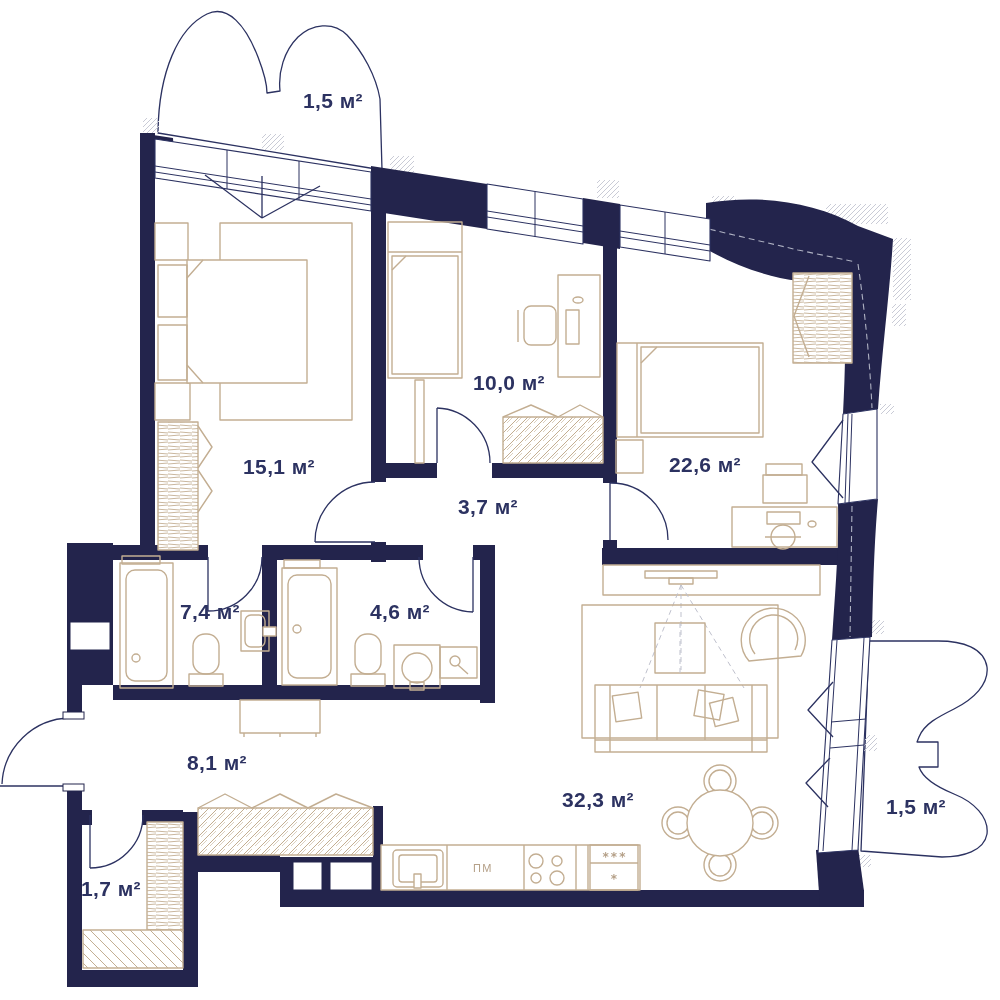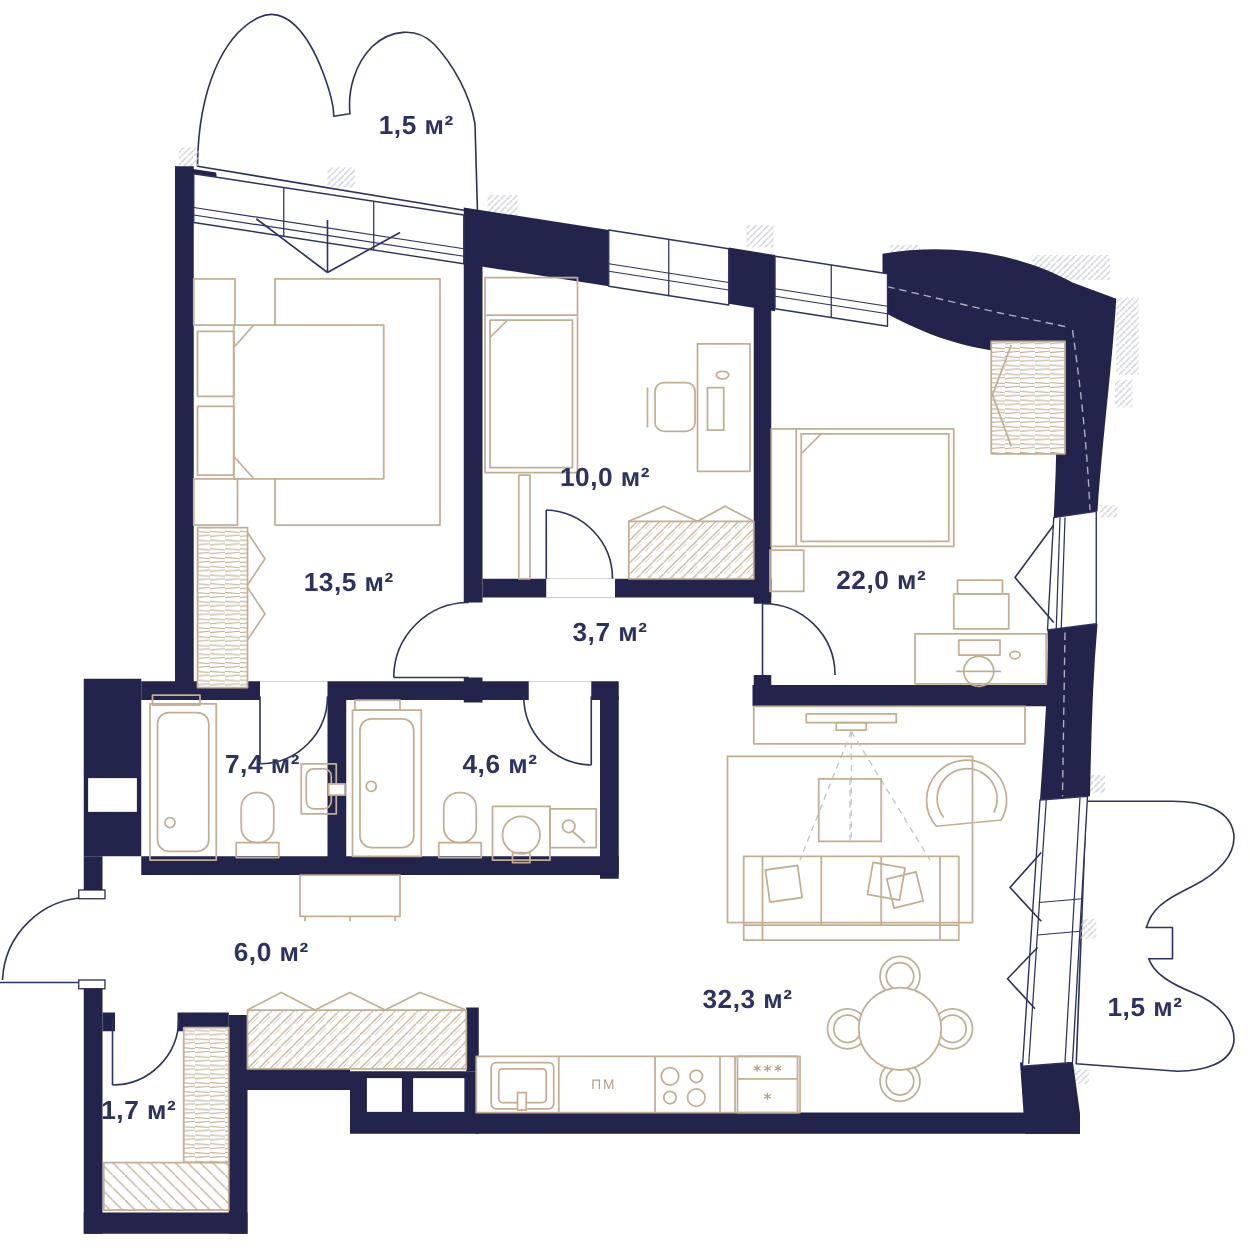--- a/index.html
+++ b/index.html
@@ -361,27 +361,27 @@
       <circle class="tan" cx="557" cy="878" r="7"></circle>
     </g>
     <g>
       <rect class="tan" x="590" y="845" width="48" height="45"></rect>
       <path class="tan" d="M 590,863 L 638,863"></path>
     </g>
   </g>
 </svg>
 
   <div class="lbl" style="left:333px;top:101px">1,5 м²</div>
-  <div class="lbl" style="left:279px;top:467px">13,5 м²</div>
-  <div class="lbl" style="left:484px;top:383px">10,0 м²</div>
-  <div class="lbl" style="left:705px;top:465px">22,0 м²</div>
+  <div class="lbl" style="left:279px;top:467px">15,1 м²</div>
+  <div class="lbl" style="left:509px;top:383px">10,0 м²</div>
+  <div class="lbl" style="left:705px;top:465px">22,6 м²</div>
   <div class="lbl" style="left:488px;top:507px">3,7 м²</div>
   <div class="lbl" style="left:210px;top:612px">7,4 м²</div>
   <div class="lbl" style="left:400px;top:612px">4,6 м²</div>
-  <div class="lbl" style="left:217px;top:763px">6,0 м²</div>
+  <div class="lbl" style="left:217px;top:763px">8,1 м²</div>
   <div class="lbl" style="left:598px;top:800px">32,3 м²</div>
   <div class="lbl" style="left:111px;top:889px">1,7 м²</div>
   <div class="lbl" style="left:916px;top:807px">1,5 м²</div>
 
   <div class="lbl kitchen" style="left:483px;top:868px">ПМ</div>
   <div class="lbl stars" style="left:615px;top:857px">***</div>
   <div class="lbl stars" style="left:615px;top:879px">*</div>
 </div>
 
 </body></html>

